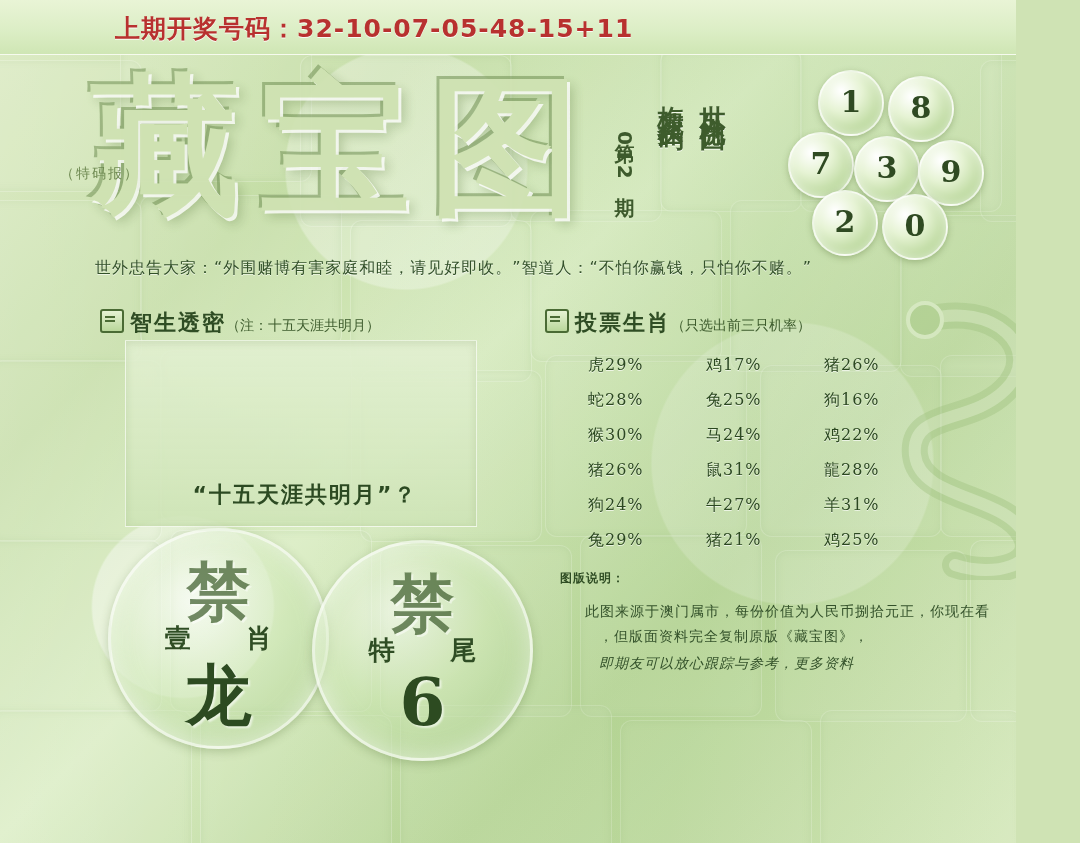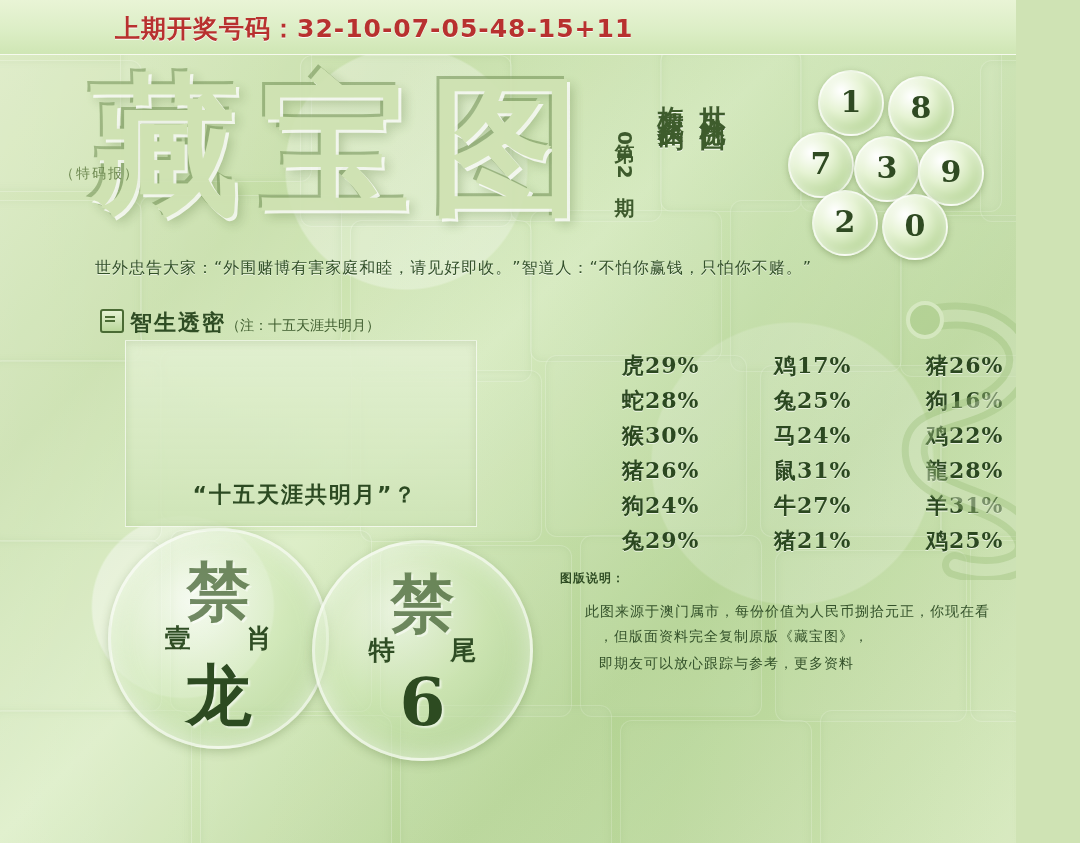--- a/index.html
+++ b/index.html
@@ -132,23 +132,22 @@
     font-size:22px;color:#2c4a22;font-weight:bold;letter-spacing:2px;
   }
 
   
   .vote{
     position:absolute;left:588px;top:348px;
     font-family:"DejaVu Serif","Liberation Serif",serif;
   }
   .vote .row{display:flex;height:35px;align-items:center;}
   .vote .cell{
-    width:118px;font-size:22px;color:#2b4820;font-weight:bold;letter-spacing:1px;
+    width:118px;font-size:16px;color:#2b4820;font-weight:normal;letter-spacing:1px;
     text-shadow:0 1px 0 rgba(255,255,255,.65);
-    margin-left:34px;
   }
 
   
   .seal{
     position:absolute;width:215px;height:215px;border-radius:50%;
     background:radial-gradient(circle at 38% 32%, rgba(255,255,255,.55) 0%, rgba(206,231,181,.55) 45%, rgba(160,198,130,.55) 100%);
     border:3px solid rgba(255,255,255,.65);
     box-shadow:0 3px 10px rgba(90,120,60,.3), inset 0 0 25px rgba(255,255,255,.5);
   }
   .seal .glyph{
@@ -247,20 +246,23 @@
     <div class="ball" style="left:22px;top:128px;">2</div>
     <div class="ball" style="left:92px;top:132px;">0</div>
   </div>
 
   <div class="warn">世外忠告大家：“外围赌博有害家庭和睦，请见好即收。”智道人：“不怕你赢钱，只怕你不赌。”</div>
 
   <div class="sec-h" style="left:100px;top:308px;">
     <span class="sec-icon"></span><span>智生透密</span><span class="sub">（注：十五天涯共明月）</span>
   </div>
 
+  <div class="sec-h" style="left:545px;top:308px;">
+    <span class="sec-icon"></span><span>投票生肖</span><span class="sub">（只选出前三只机率）</span>
+  </div>
 
   <div class="panel"></div>
   <div class="riddle">“十五天涯共明月”？</div>
 
   <div class="vote">
     <div class="row">
       <div class="cell">虎29%</div>
       <div class="cell">鸡17%</div>
       <div class="cell">猪26%</div>
     </div>
@@ -312,16 +314,16 @@
   <svg class="snake" viewBox="0 0 170 290">
     <path d="M40,30 C110,10 160,60 120,100 C85,135 25,120 30,165 C35,210 120,205 140,245 C155,275 110,288 70,275" fill="none" stroke="#9ec07e" stroke-width="26" stroke-linecap="round" opacity="0.75"></path>
     <path d="M40,30 C110,10 160,60 120,100 C85,135 25,120 30,165 C35,210 120,205 140,245 C155,275 110,288 70,275" fill="none" stroke="#e6f2d6" stroke-width="12" stroke-linecap="round" opacity="0.6"></path>
     <circle cx="40" cy="30" r="17" fill="#a9ca88" stroke="#e6f2d6" stroke-width="4"></circle>
   </svg>
 
   <div class="notes-title">图版说明：</div>
   <div class="notes">
     <p>此图来源于澳门属市，每份价值为人民币捌拾元正，你现在看</p>
     <p style="padding-left:14px;font-family:Liberation Mono, monospace;">，但版面资料完全复制原版《藏宝图》，</p>
-    <p style="padding-left:14px;">即期友可以放心跟踪与参考，更多资料</p>
+    <p style="padding-left:14px;font-style:italic;">即期友可以放心跟踪与参考，更多资料</p>
   </div>
 
 </div>
 
 </body></html>

